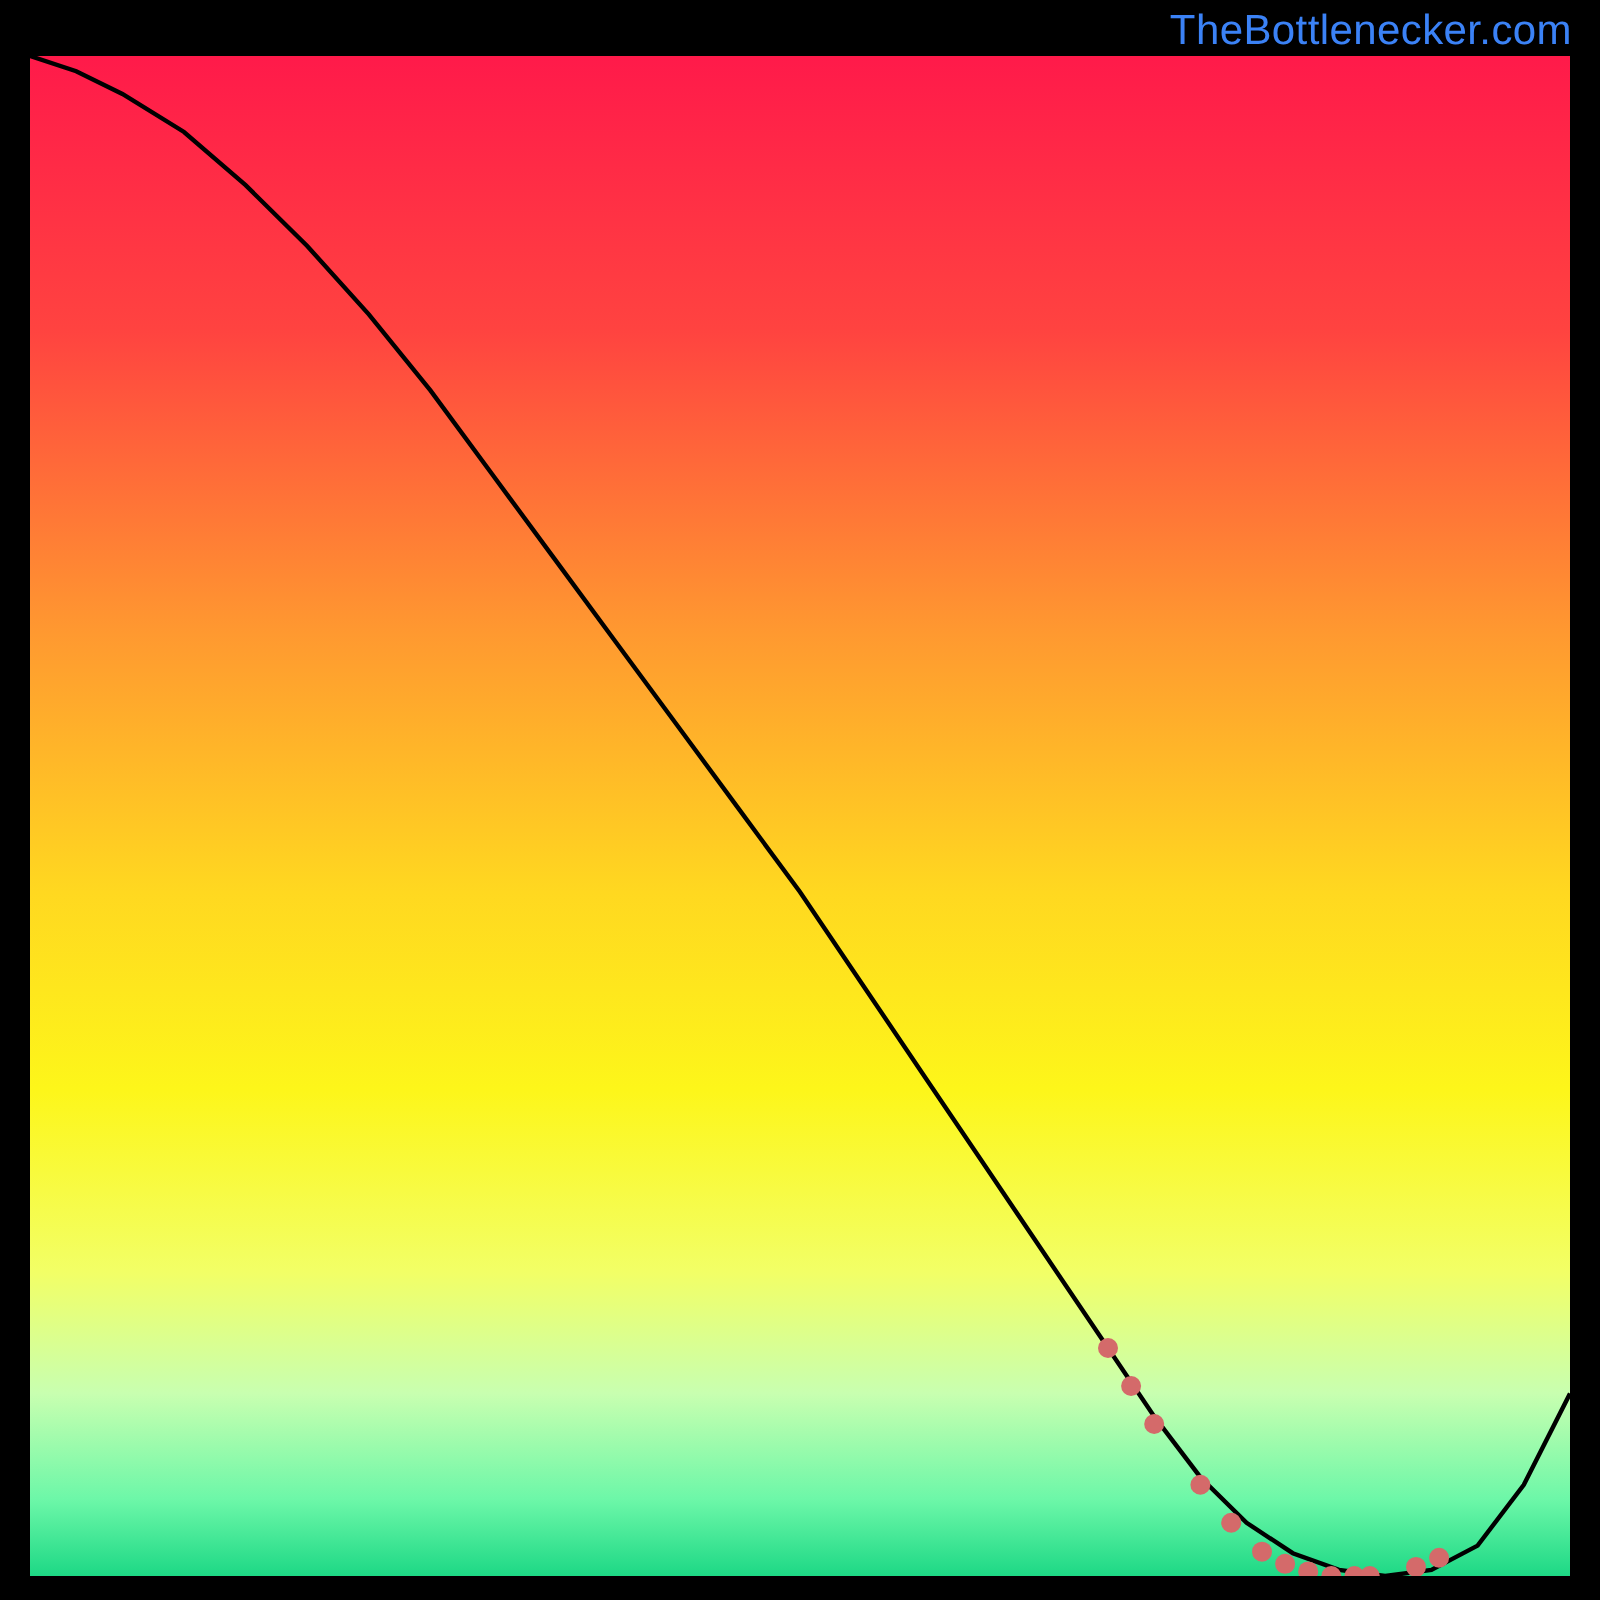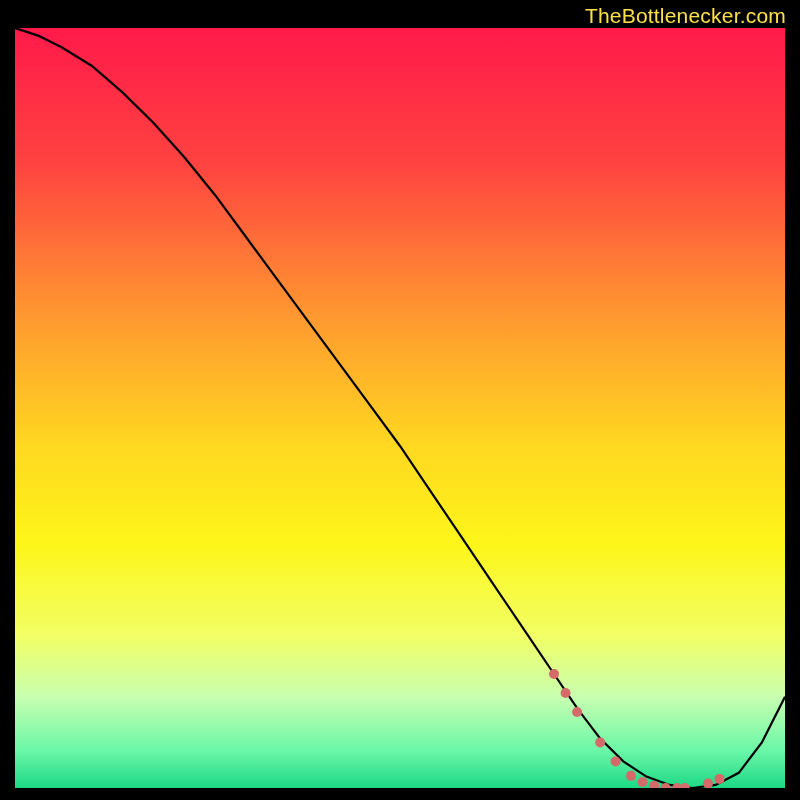--- a/index.html
+++ b/index.html
@@ -7,21 +7,21 @@
     width: 800px;
     height: 800px;
     background: #000;
     position: relative;
     font-family: Arial, sans-serif;
   }
   .watermark {
     position: absolute;
     top: 4px;
     right: 14px;
-    color: #fde047;
+    color: #3b82f6;
     font-size: 21px;
     font-weight: 500;
     letter-spacing: 0.2px;
   }
   .plot-outer {
     position: absolute;
     left: 15px;
     top: 28px;
     width: 770px;
     height: 760px;

